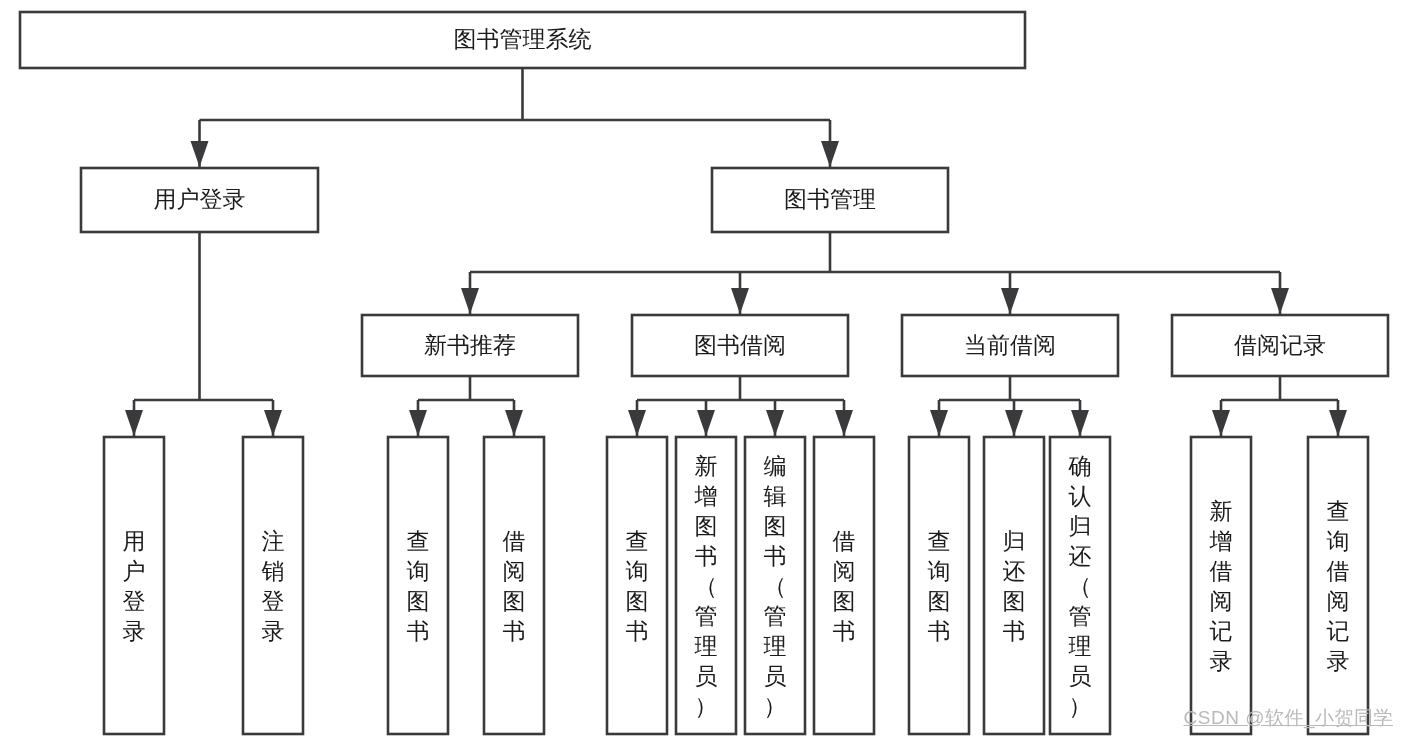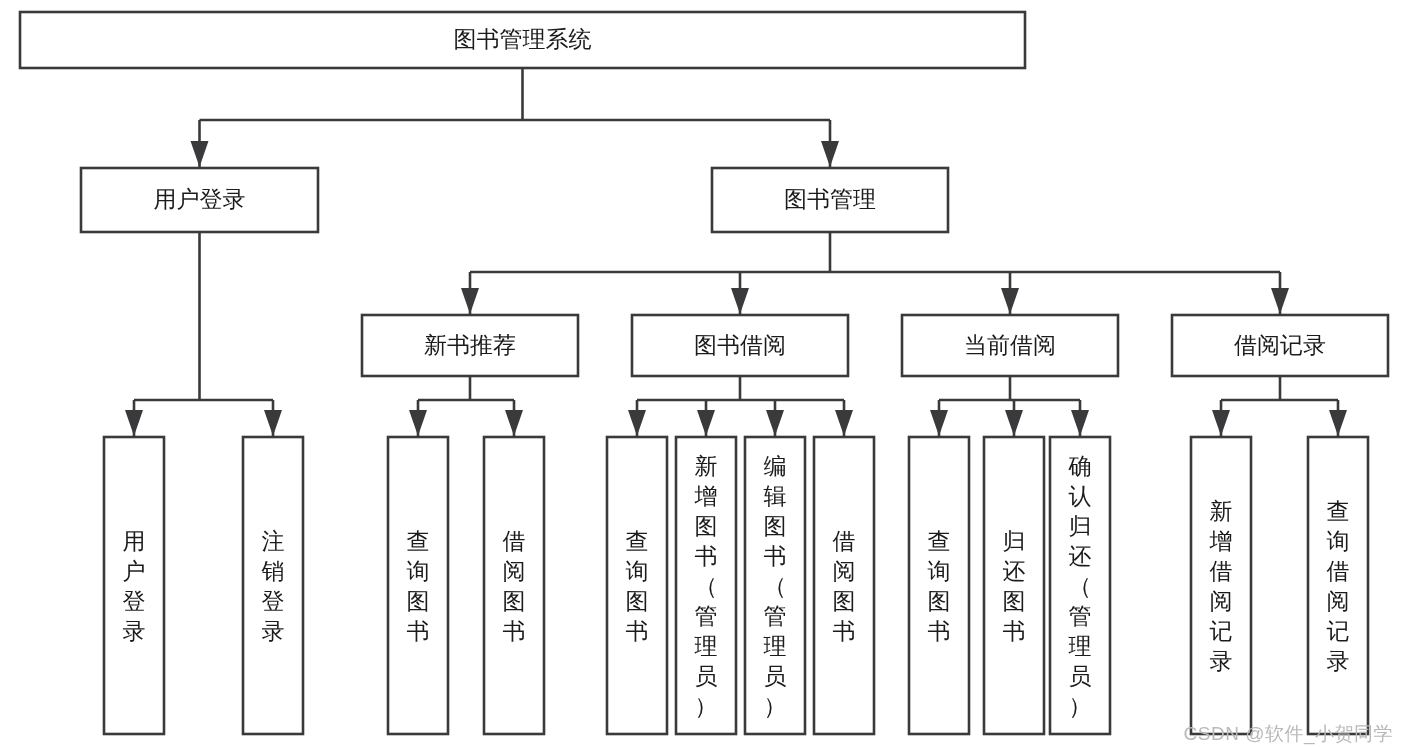--- a/index.html
+++ b/index.html
@@ -52,27 +52,28 @@
   }
   .node-label-v {
     font-family: "Liberation Sans", "DejaVu Sans", sans-serif;
     font-size: 23px;
     fill: #1b1b1b;
     text-anchor: middle;
   }
   .watermark {
     position: absolute;
     right: 12px;
-    bottom: 0;
+    bottom: 16px;
     font-family: "Liberation Sans", "DejaVu Sans", sans-serif;
     font-size: 19px;
     color: #b9b9b9;
     white-space: nowrap;
     letter-spacing: 0.5px;
     pointer-events: none;
+    text-decoration: underline;
   }
 </style>
 </head>
 <body>
 
 <div id="diagram-root">
 
   <svg id="tree-svg" viewBox="0 0 1405 747" xmlns="http://www.w3.org/2000/svg">
     <g id="edges-layer">
         <path d="M 522.5 68 L 522.5 120" class="edge-line"></path>

